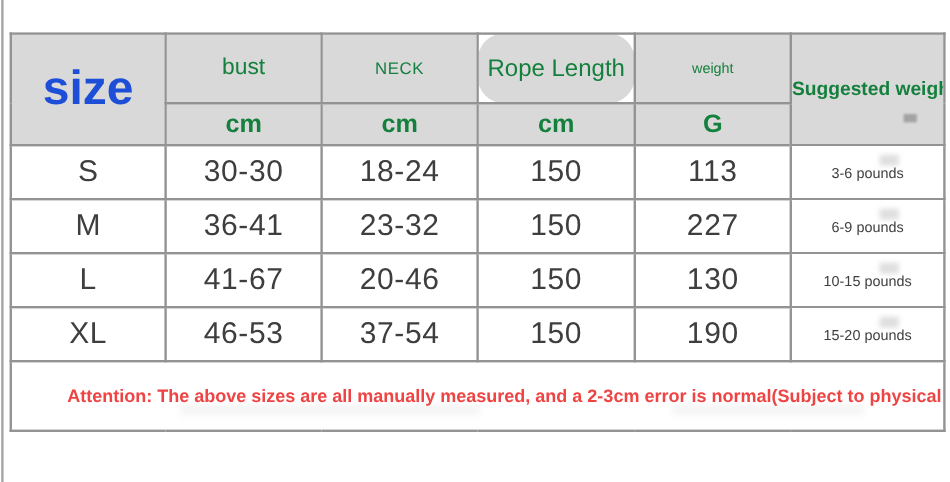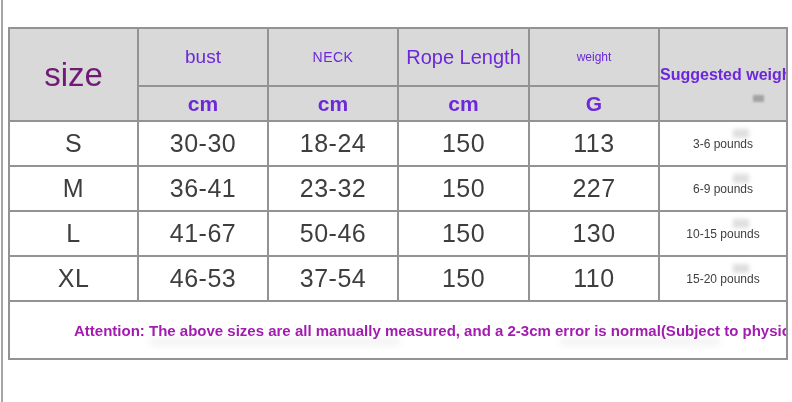--- a/index.html
+++ b/index.html
@@ -18,41 +18,41 @@
   td{
     border:2px solid #939393;
     text-align:center;vertical-align:middle;padding:0;
     overflow:hidden;white-space:nowrap;
   }
   .r-label{height:58px;}
   .r-unit{height:35px;}
   .r-data{height:45px;}
   .r-foot{height:58px;}
 
-  .hd{background:#d9d9d9;color:#6d28d9;}
-  .size-cell{font-size:33px;font-weight:400;color:#701a75;}
+  .hd{background:#d9d9d9;color:#15803d;}
+  .size-cell{font-size:40px;font-weight:700;color:#1d4ed8;}
   .lbl-bust{font-size:19px;}
   .lbl-neck{font-size:14px;letter-spacing:.5px;margin-top:24px;}
-  .lbl-rope{font-size:20px;}
+  .lbl-rope{font-size:20px;border-radius:22px;}
   .lbl-weight{font-size:12px;}
   .suggested-cell{font-size:16px;font-weight:600;}
   .unit{font-size:21px;font-weight:700;}
 
   .dc{background:#ffffff;font-size:25px;letter-spacing:.5px;color:#3e3e3e;}
   .pounds{font-size:12px;font-weight:400;letter-spacing:0;position:relative;}
   
   .pounds::before{
     content:"";position:absolute;left:58%;top:7px;width:16px;height:9px;
     background:#7e7e7e;opacity:.25;filter:blur(2px);
   }
 
   .foot{background:#ffffff;}
   .foot-inner{
     display:flex;justify-content:space-between;
-    padding:0 24px 0 64px;font-size:15px;font-weight:600;color:#a21caf;
+    padding:0 24px 0 46px;font-size:15px;font-weight:600;color:#ef4444;
   }
 
   .artifact{position:absolute;background:#6f6f6f;pointer-events:none;}
   .a-corner{left:753px;top:95px;width:11px;height:7px;opacity:.5;filter:blur(1px);}
   .a-foot1{left:150px;top:337px;width:250px;height:9px;opacity:.07;filter:blur(3px);}
   .a-foot2{left:560px;top:337px;width:160px;height:9px;opacity:.07;filter:blur(3px);}
 </style>
 </head>
 <body>
 
@@ -100,32 +100,32 @@
       <td class="dc">36-41</td>
       <td class="dc">23-32</td>
       <td class="dc">150</td>
       <td class="dc">227</td>
       <td class="dc pounds">6-9 pounds</td>
     </tr>
 
     <tr class="r-data">
       <td class="dc">L</td>
       <td class="dc">41-67</td>
-      <td class="dc">50-46</td>
+      <td class="dc">20-46</td>
       <td class="dc">150</td>
       <td class="dc">130</td>
       <td class="dc pounds">10-15 pounds</td>
     </tr>
 
     <tr class="r-data">
       <td class="dc">XL</td>
       <td class="dc">46-53</td>
       <td class="dc">37-54</td>
       <td class="dc">150</td>
-      <td class="dc">110</td>
+      <td class="dc">190</td>
       <td class="dc pounds">15-20 pounds</td>
     </tr>
 
     <tr class="r-foot">
       <td colspan="6" class="foot">
         <div class="foot-inner">
           <span>Attention: The above sizes are all manually measured, and a 2-3cm error is normal</span>
           <span>(Subject to physical measurement)</span>
         </div>
       </td>

